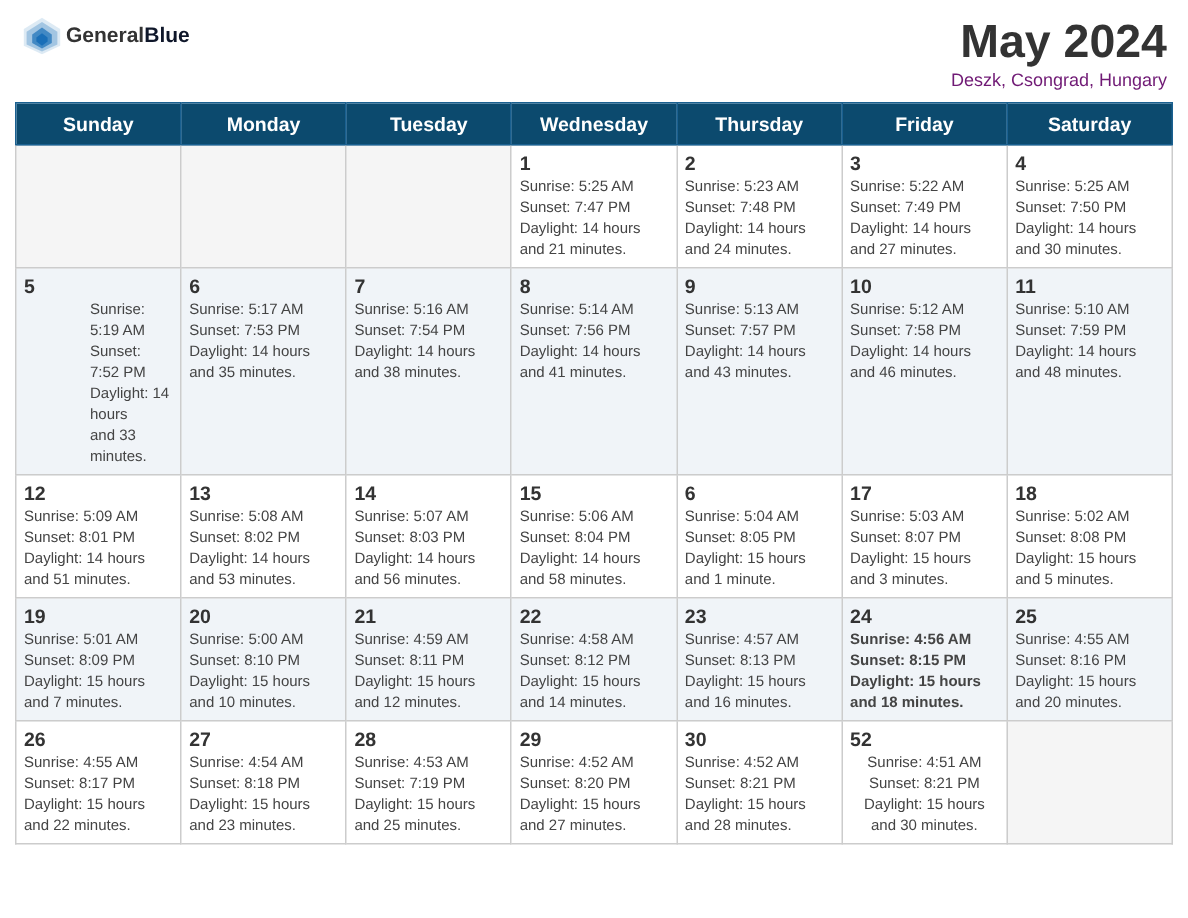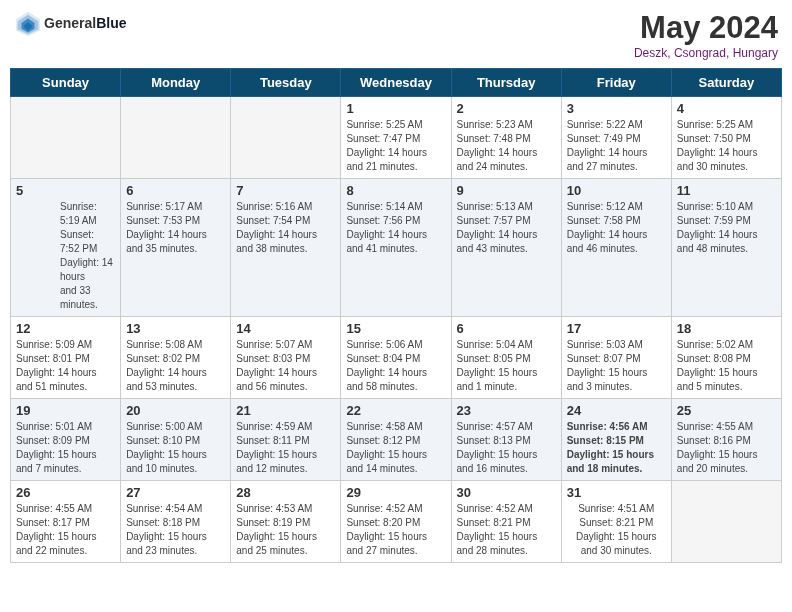--- a/index.html
+++ b/index.html
@@ -320,40 +320,40 @@
         <td>
           <span class="day-num">27</span>
           <div class="day-info" style="white-space: pre-line;">Sunrise: 4:54 AM
 Sunset: 8:18 PM
 Daylight: 15 hours
 and 23 minutes.</div>
         </td>
         <td>
           <span class="day-num">28</span>
           <div class="day-info" style="white-space: pre-line;">Sunrise: 4:53 AM
-Sunset: 8:19 PM
+Sunset: 7:19 PM
 Daylight: 15 hours
 and 25 minutes.</div>
         </td>
         <td>
           <span class="day-num">29</span>
           <div class="day-info" style="white-space: pre-line;">Sunrise: 4:52 AM
 Sunset: 8:20 PM
 Daylight: 15 hours
 and 27 minutes.</div>
         </td>
         <td>
           <span class="day-num">30</span>
           <div class="day-info" style="white-space: pre-line;">Sunrise: 4:52 AM
 Sunset: 8:21 PM
 Daylight: 15 hours
 and 28 minutes.</div>
         </td>
         <td>
-          <span class="day-num">31</span>
+          <span class="day-num">52</span>
           <div class="day-info" style="white-space: pre-line; text-align: center;">Sunrise: 4:51 AM
 Sunset: 8:21 PM
 Daylight: 15 hours
 and 30 minutes.</div>
         </td>
         <td class="empty"></td>
       </tr>
     </tbody>
 </table>
 

